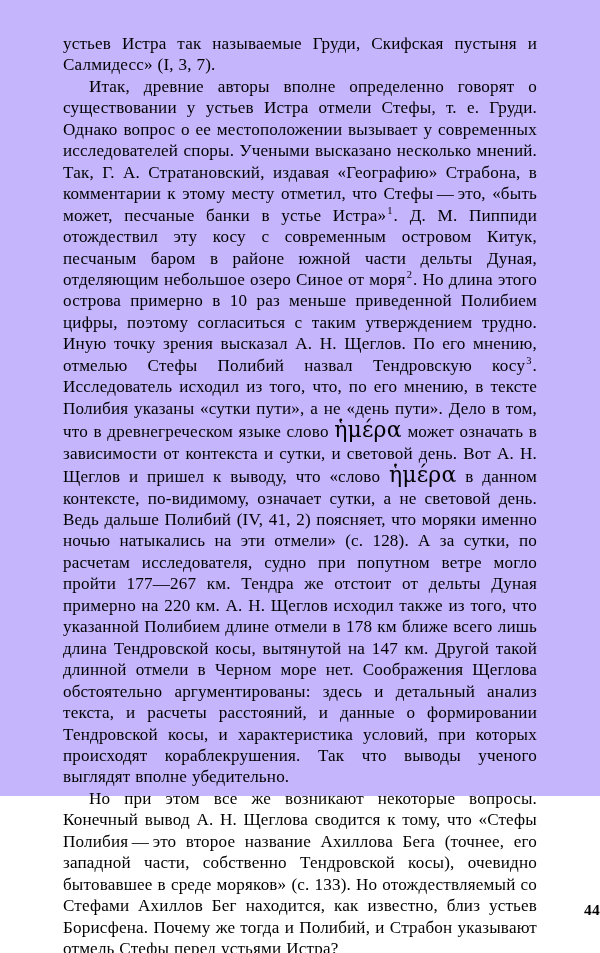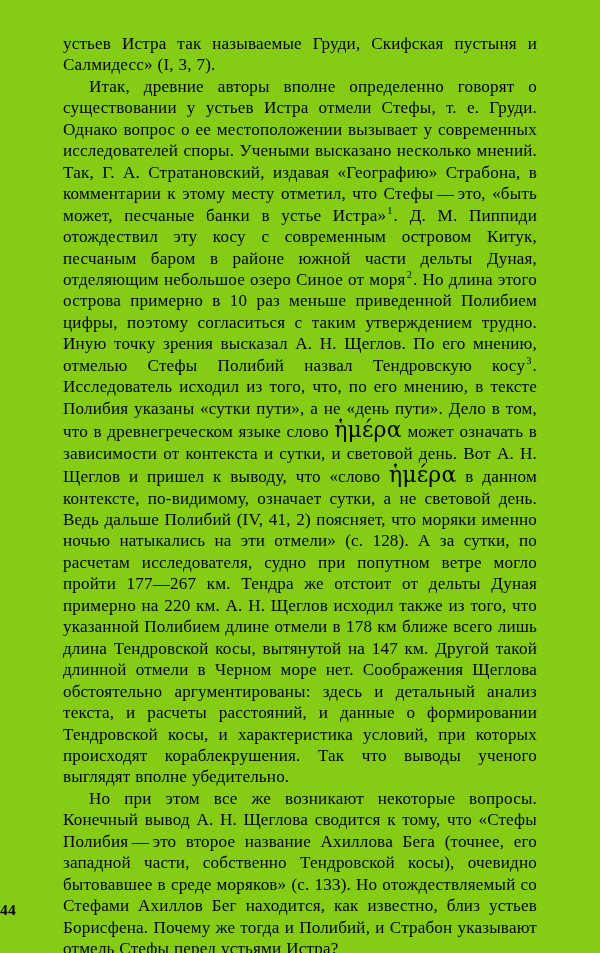--- a/index.html
+++ b/index.html
@@ -15,22 +15,22 @@
     overflow: hidden;
     font-family: "Liberation Serif", "DejaVu Serif", serif;
     color: #000000;
   }
 
   .page {
     position: absolute;
     left: 0;
     top: 0;
     width: 600px;
-    height: 953px;
-    background: #84cc16;
+    height: 796px;
+    background: #c4b5fd;
   }
 
   .text-block {
     position: absolute;
     left: 63px;
     top: 33px;
     width: 474px;
   }
 
   .para {
@@ -61,21 +61,21 @@
     line-height: 0;
     padding-left: 1px;
     padding-right: 1px;
   }
 
   .folio {
     position: absolute;
     left: 0;
     top: 901px;
     width: 600px;
-    text-align: left;
+    text-align: right;
     font-family: "Liberation Serif", "DejaVu Serif", serif;
     font-size: 15.5px;
     font-weight: bold;
     letter-spacing: 0.02em;
   }
 </style>
 </head>
 <body>
 
 <div class="page">

